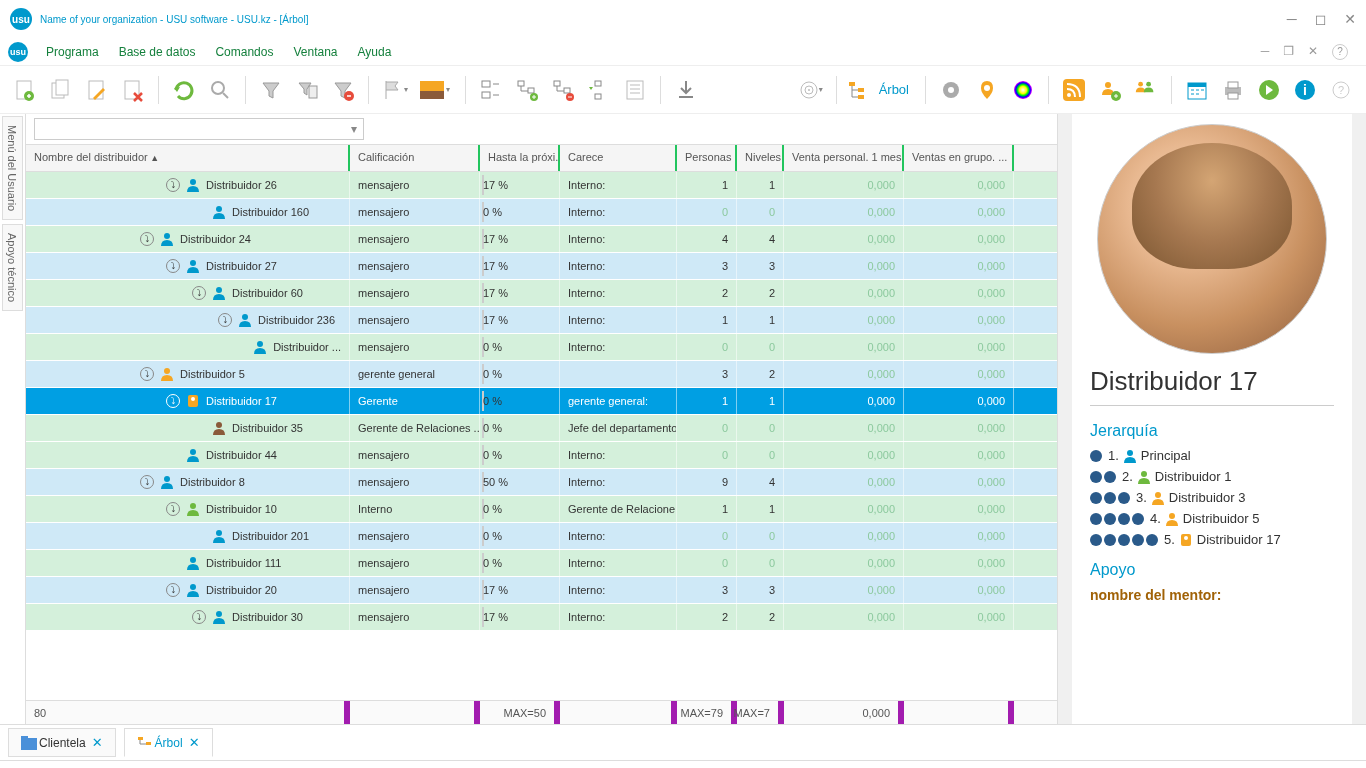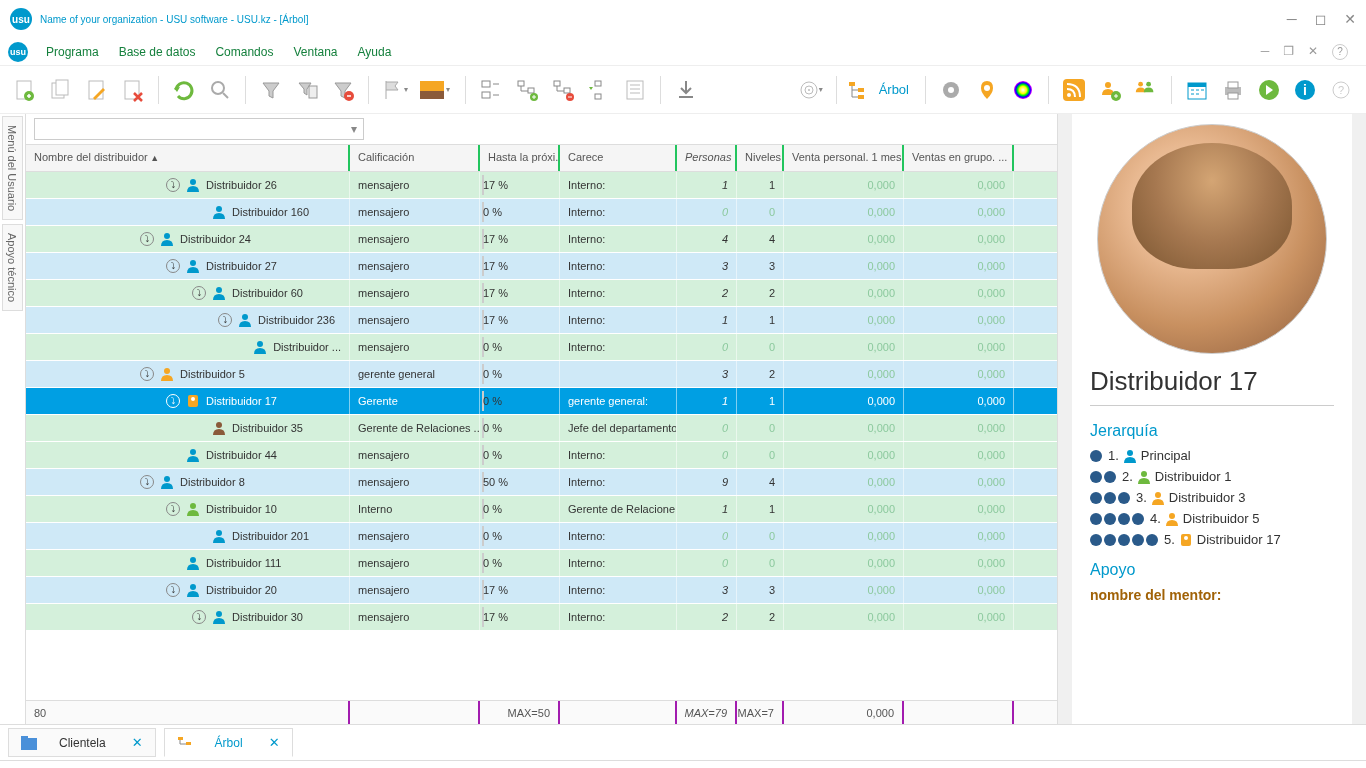--- a/index.html
+++ b/index.html
@@ -56,53 +56,53 @@
 .grow.sel .expand-icon { border-color: #fff; }
 .person-icon { display: inline-block; width: 14px; height: 14px; margin-right: 6px; }
 
 .progress-cell { padding: 0 2px; text-decoration: underline; }
 .progress-bar { height: 20px; display: flex; align-items: center; border: 1px solid #ccc; position: relative; background: #fff; }
 .progress-fill { height: 100%; background: #009fe3; }
 .progress-text { position: absolute; width: 100%; text-align: center; font-size: 11px; color: #333; }
 
 
 .grid-footer { display: flex; height: 24px; border-top: 1px solid #ddd; background: #fafafa; }
-.gf { border-right: 2px solid #a21caf; padding: 4px 8px; font-size: 11px; color: #555; display: flex; align-items: center; }
+.gf { border-right: 6px solid #a21caf; padding: 4px 8px; font-size: 11px; color: #555; display: flex; align-items: center; }
 .gf.num { justify-content: flex-end; }
 
 
 .right-panel { width: 280px; padding: 10px 18px; overflow-y: auto; }
 .avatar { width: 230px; height: 230px; border-radius: 50%; border: 1px solid #ccc; margin: 0 auto 12px; background: radial-gradient(circle at 40% 35%, #f4d4b8 0%, #e8b890 30%, #c89060 60%, #8a5a3a 100%); position: relative; overflow: hidden; }
 .avatar::before { content:""; position:absolute; top:8%; left:15%; width:70%; height:55%; background: radial-gradient(ellipse at 50% 30%, #d4a574 0%, #a67850 50%, #7a5530 100%); border-radius: 50% 50% 40% 40%; }
 .dist-title { font-size: 26px; font-weight: 400; color: #333; border-bottom: 1px solid #ccc; padding-bottom: 8px; margin-bottom: 16px; }
 .section-title { color: #0099cc; font-size: 16px; margin-bottom: 8px; }
 .hitem { display: flex; align-items: center; margin-bottom: 6px; font-size: 13px; color: #333; }
 .hitem .dots { margin-right: 6px; display: flex; gap: 2px; }
 .hitem .dot { width: 12px; height: 12px; border-radius: 50%; background: #2a5a8a; }
 .hitem .pic { width: 14px; height: 14px; margin: 0 4px; }
 .mentor-label { font-size: 14px; font-weight: bold; color: #a16207; }
 
 
 .bottom-tabs { height: 36px; display: flex; align-items: center; padding: 0 8px; border-top: 1px solid #ddd; gap: 8px; }
-.btab { display: flex; align-items: center; padding: 6px 12px; border: 1px solid #ddd; background: #fafafa; cursor: pointer; gap: 22px; font-size: 12px; }
+.btab { display: flex; align-items: center; padding: 6px 12px; border: 1px solid #ddd; background: #fafafa; cursor: pointer; gap: 2px; font-size: 12px; }
 .btab.active { background: #fff; border-bottom-color: #fff; }
 .btab .bicon { width: 16px; height: 14px; }
 .btab .close { color: #0099cc; font-size: 13px; cursor: pointer; margin-left: 4px; }
 
 
 .statusbar { height: 26px; display: flex; align-items: center; padding: 0 10px; border-top: 1px solid #ddd; font-size: 11px; color: #555; gap: 20px; }
 .statusbar .sitem { display: flex; align-items: center; gap: 6px; }
 .statusbar .sicon { width: 14px; height: 14px; }
 
 
 .c-name { width: 324px; }
 .c-cal { width: 130px; }
 .c-hasta { width: 80px; }
 .c-carece { width: 117px; }
-.c-pers { width: 60px; font-style: italic; }
+.c-pers { width: 60px; }
 .c-niv { width: 47px; }
 .c-vp { width: 120px; }
 .c-vg { width: 110px; }
 
 
 .scrollbar { width: 14px; background: #f0f0f0; }
 
 
 .ic-green { fill: #6eb93e; }
 .ic-orange { fill: #f5a623; }

